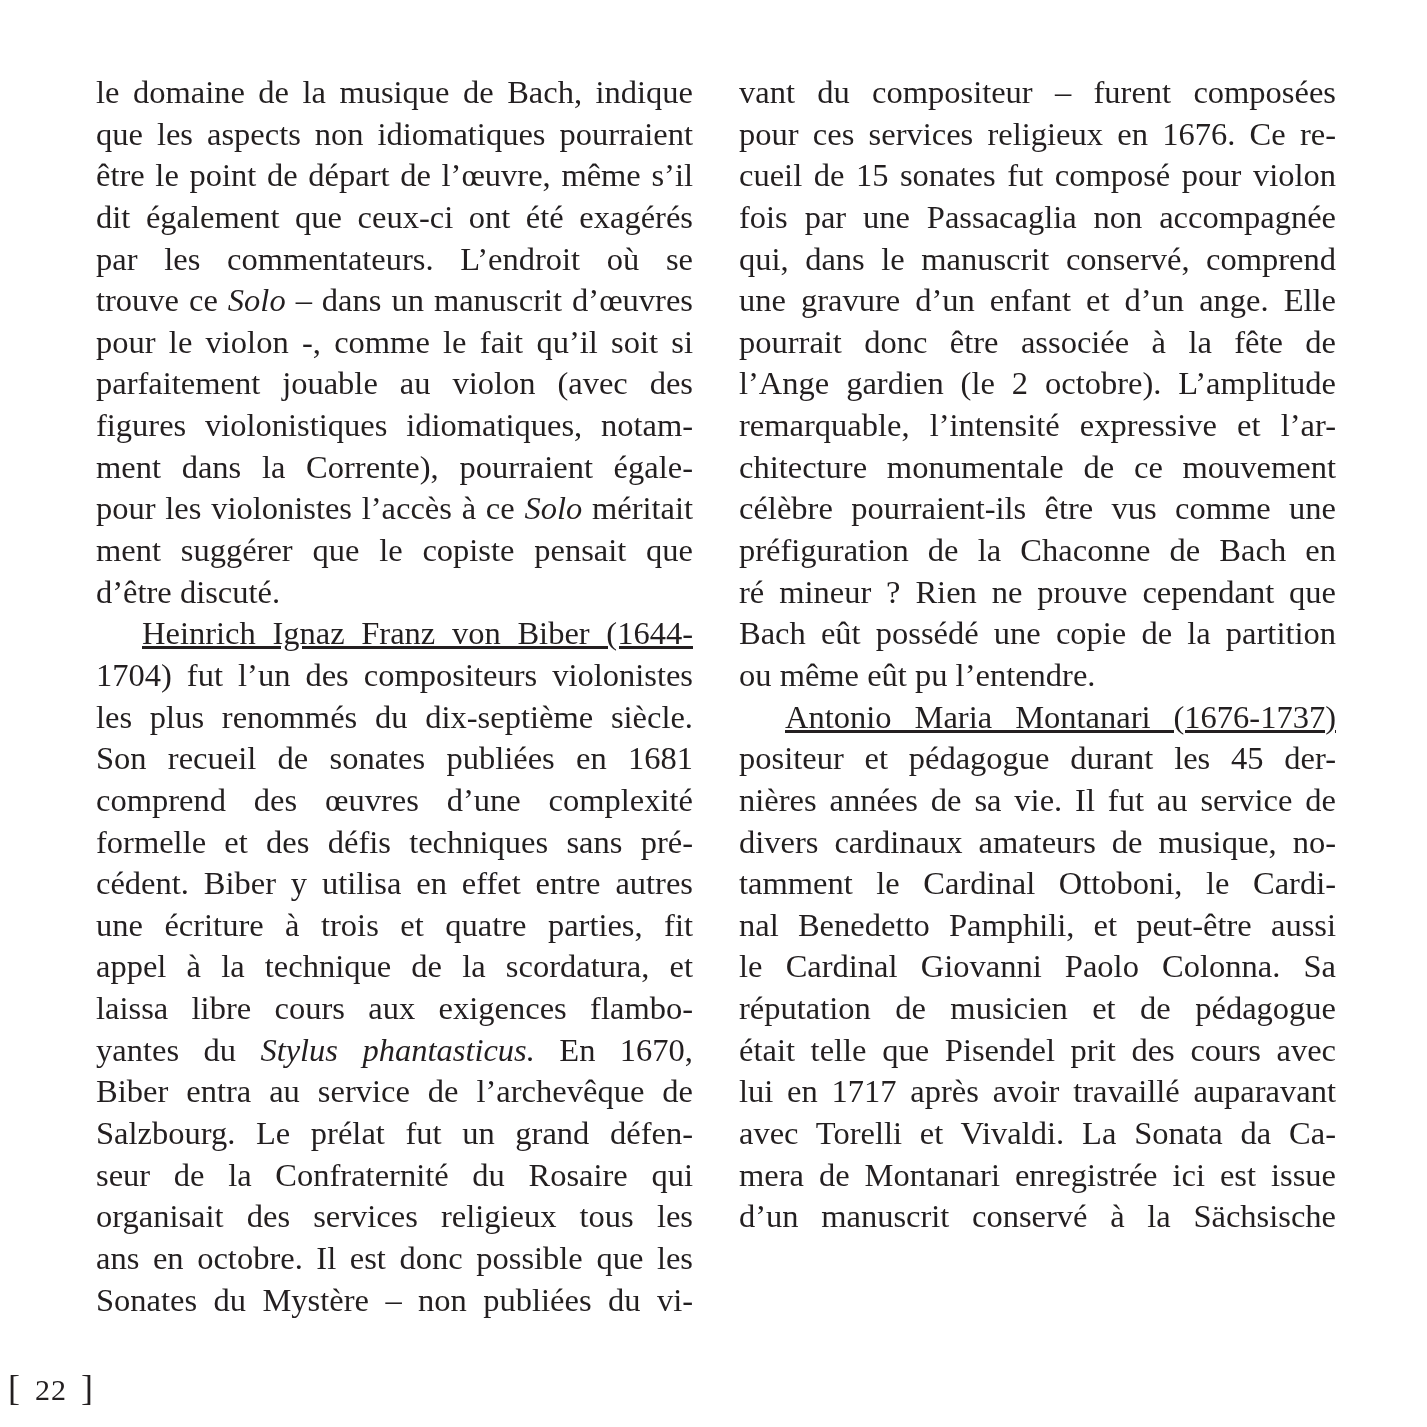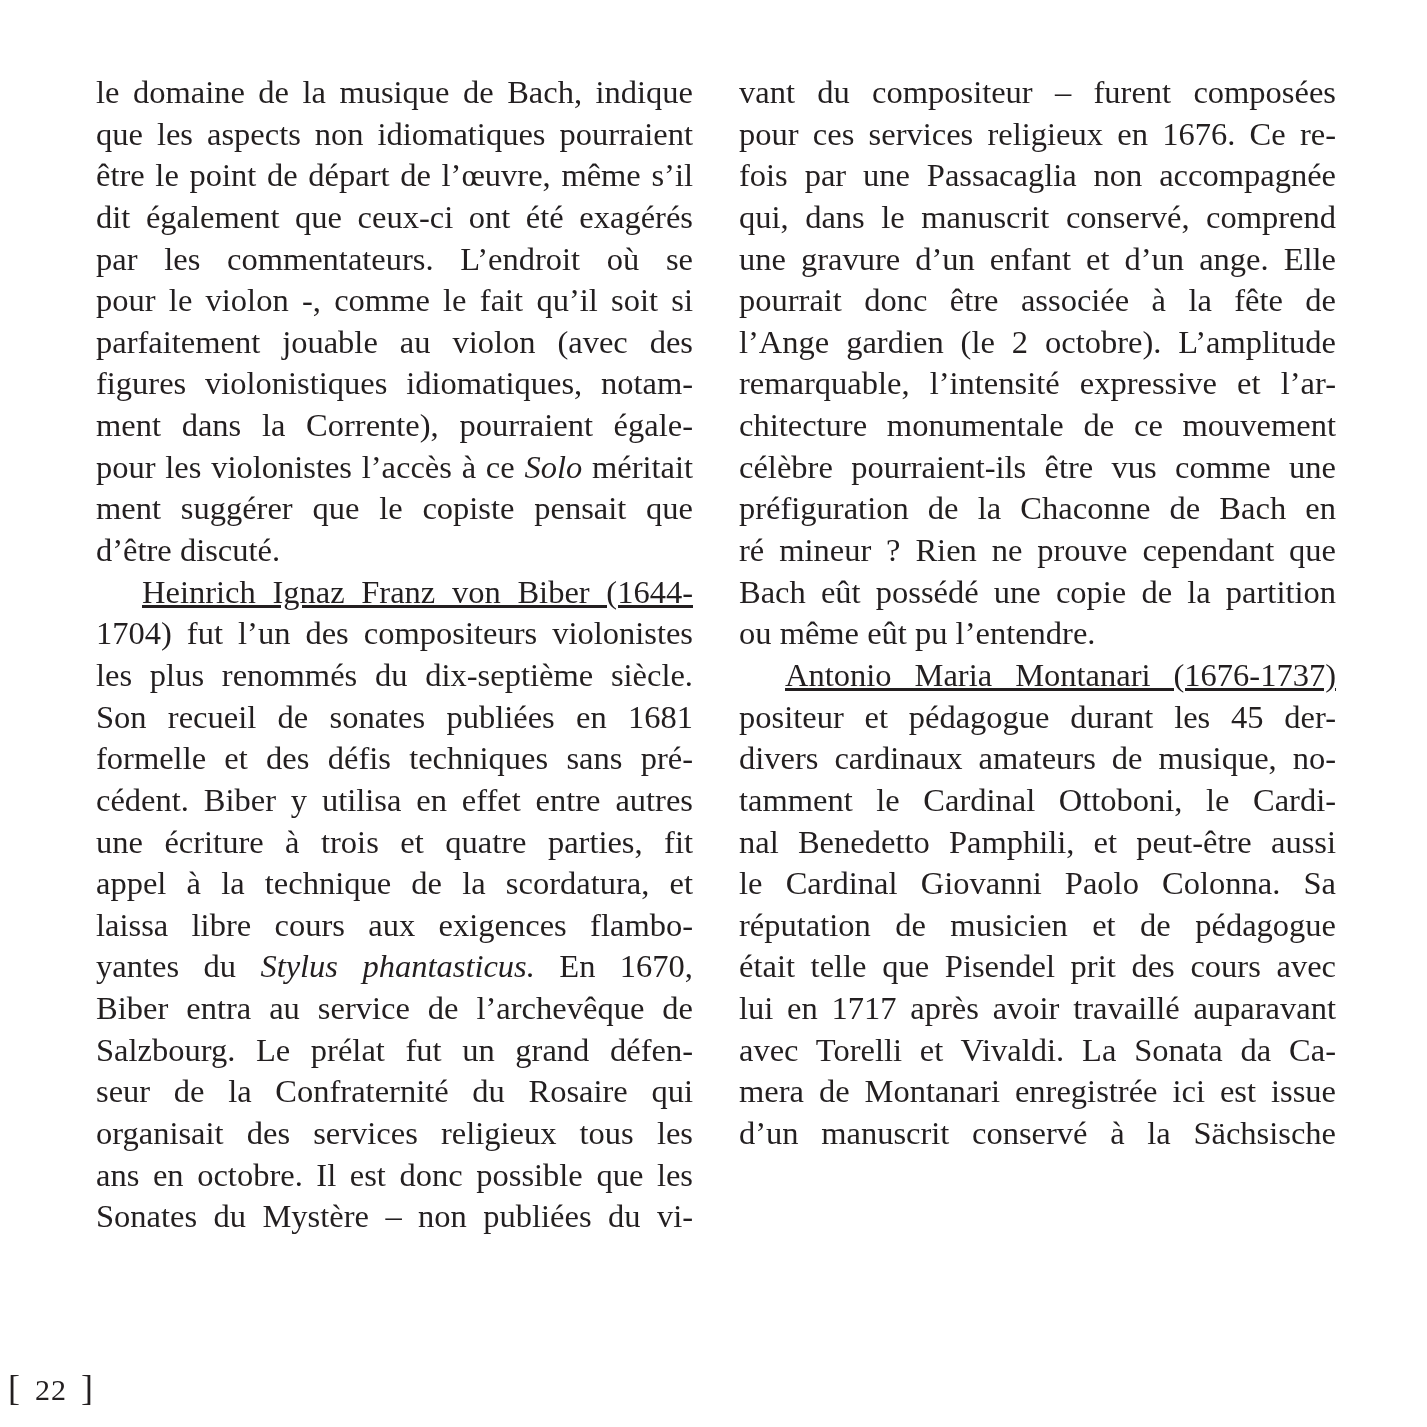--- a/index.html
+++ b/index.html
@@ -67,61 +67,65 @@
 </head>
 <body>
 
 <div class="page">
   <div class="column col-left" id="col-left">
       <span class="line">le domaine de la musique de Bach, indique</span>
       <span class="line">que les aspects non idiomatiques pourraient</span>
       <span class="line">être le point de départ de l’œuvre, même s’il</span>
       <span class="line">dit également que ceux-ci ont été exagérés</span>
       <span class="line">par les commentateurs. L’endroit où se</span>
+      <span class="line"><span>trouve ce </span><em>Solo</em><span> – dans un manuscrit d’œuvres</span></span>
       <span class="line">pour le violon -, comme le fait qu’il soit si</span>
       <span class="line">parfaitement jouable au violon (avec des</span>
       <span class="line">figures violonistiques idiomatiques, notam-</span>
       <span class="line">ment dans la Corrente), pourraient égale-</span>
       <span class="line"><span>pour les violonistes l’accès à ce </span><em>Solo</em><span> méritait</span></span>
       <span class="line">ment suggérer que le copiste pensait que</span>
       <span class="line last">d’être discuté.</span>
       <span class="line indent">Heinrich Ignaz Franz von Biber (1644-</span>
       <span class="line">1704) fut l’un des compositeurs violonistes</span>
       <span class="line">les plus renommés du dix-septième siècle.</span>
       <span class="line">Son recueil de sonates publiées en 1681</span>
+      <span class="line">comprend des œuvres d’une complexité</span>
       <span class="line">formelle et des défis techniques sans pré-</span>
       <span class="line">cédent. Biber y utilisa en effet entre autres</span>
       <span class="line">une écriture à trois et quatre parties, fit</span>
       <span class="line">appel à la technique de la scordatura, et</span>
       <span class="line">laissa libre cours aux exigences flambo-</span>
       <span class="line"><span>yantes du </span><em>Stylus phantasticus.</em><span> En 1670,</span></span>
       <span class="line">Biber entra au service de l’archevêque de</span>
       <span class="line">Salzbourg. Le prélat fut un grand défen-</span>
       <span class="line">seur  de la Confraternité du Rosaire qui</span>
       <span class="line">organisait des services religieux tous les</span>
       <span class="line">ans en octobre. Il est donc possible que les</span>
       <span class="line">Sonates du Mystère – non publiées du vi-</span>
     </div>
   <div class="column col-right" id="col-right">
       <span class="line">vant du compositeur – furent composées</span>
       <span class="line">pour ces services religieux en 1676. Ce re-</span>
+      <span class="line">cueil de 15 sonates fut composé pour violon</span>
       <span class="line">fois par une Passacaglia non accompagnée</span>
       <span class="line">qui, dans le manuscrit conservé, comprend</span>
       <span class="line">une gravure d’un enfant et d’un ange. Elle</span>
       <span class="line">pourrait donc être associée à la fête de</span>
       <span class="line">l’Ange gardien (le 2 octobre). L’amplitude</span>
       <span class="line">remarquable, l’intensité expressive et l’ar-</span>
       <span class="line">chitecture monumentale de ce mouvement</span>
       <span class="line">célèbre pourraient-ils être vus comme une</span>
       <span class="line">préfiguration de la Chaconne de Bach en</span>
       <span class="line">ré mineur ? Rien ne prouve cependant que</span>
       <span class="line">Bach eût possédé une copie de la partition</span>
       <span class="line last">ou même eût pu l’entendre.</span>
       <span class="line indent">Antonio Maria Montanari (1676-1737)</span>
       <span class="line">positeur et pédagogue durant les 45 der-</span>
+      <span class="line">nières années de sa vie. Il fut au service de</span>
       <span class="line">divers cardinaux amateurs de musique, no-</span>
       <span class="line">tamment le Cardinal Ottoboni, le Cardi-</span>
       <span class="line">nal Benedetto Pamphili, et peut-être aussi</span>
       <span class="line">le Cardinal Giovanni Paolo Colonna. Sa</span>
       <span class="line">réputation de musicien et de pédagogue</span>
       <span class="line">était telle que Pisendel prit des cours avec</span>
       <span class="line">lui en 1717 après avoir travaillé auparavant</span>
       <span class="line">avec Torelli et Vivaldi. La Sonata da Ca-</span>
       <span class="line">mera de Montanari enregistrée ici est issue</span>
       <span class="line">d’un manuscrit conservé à la Sächsische</span>

